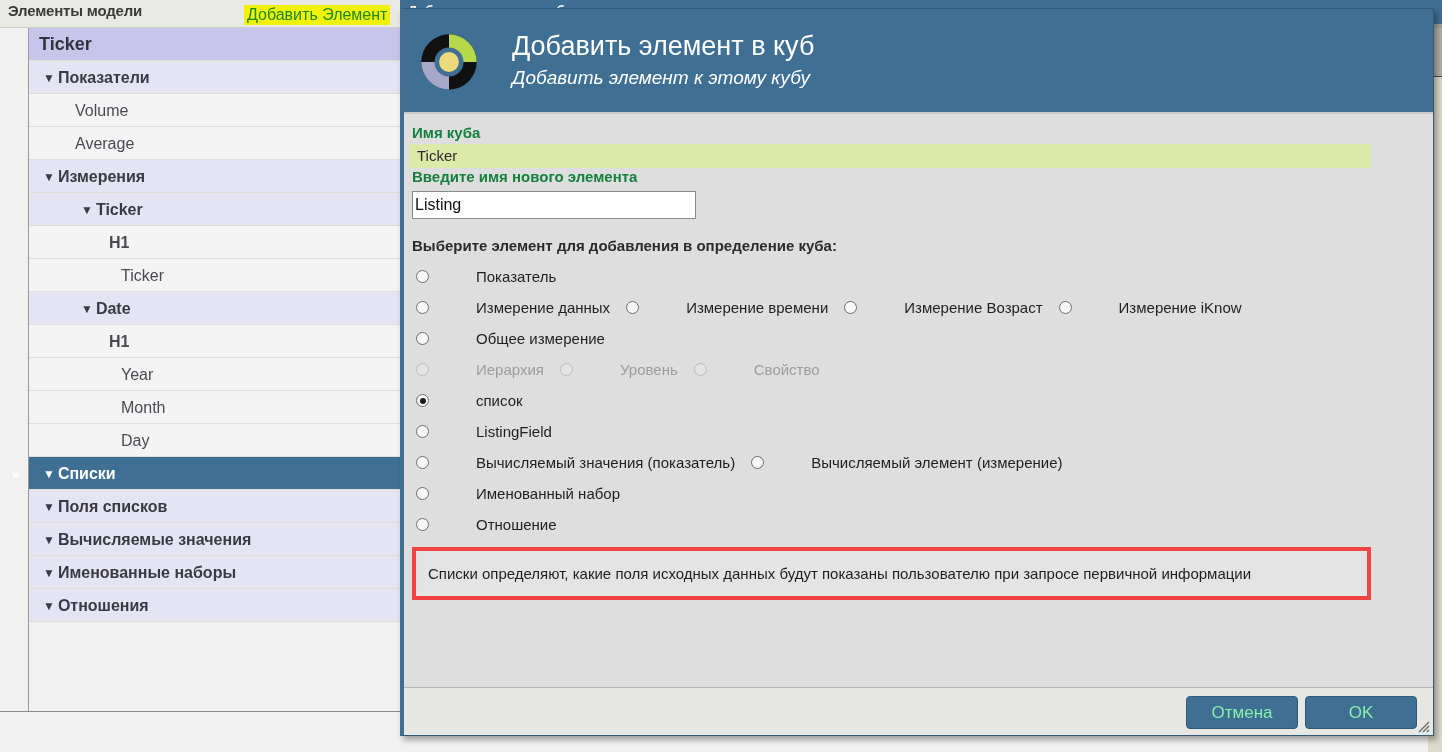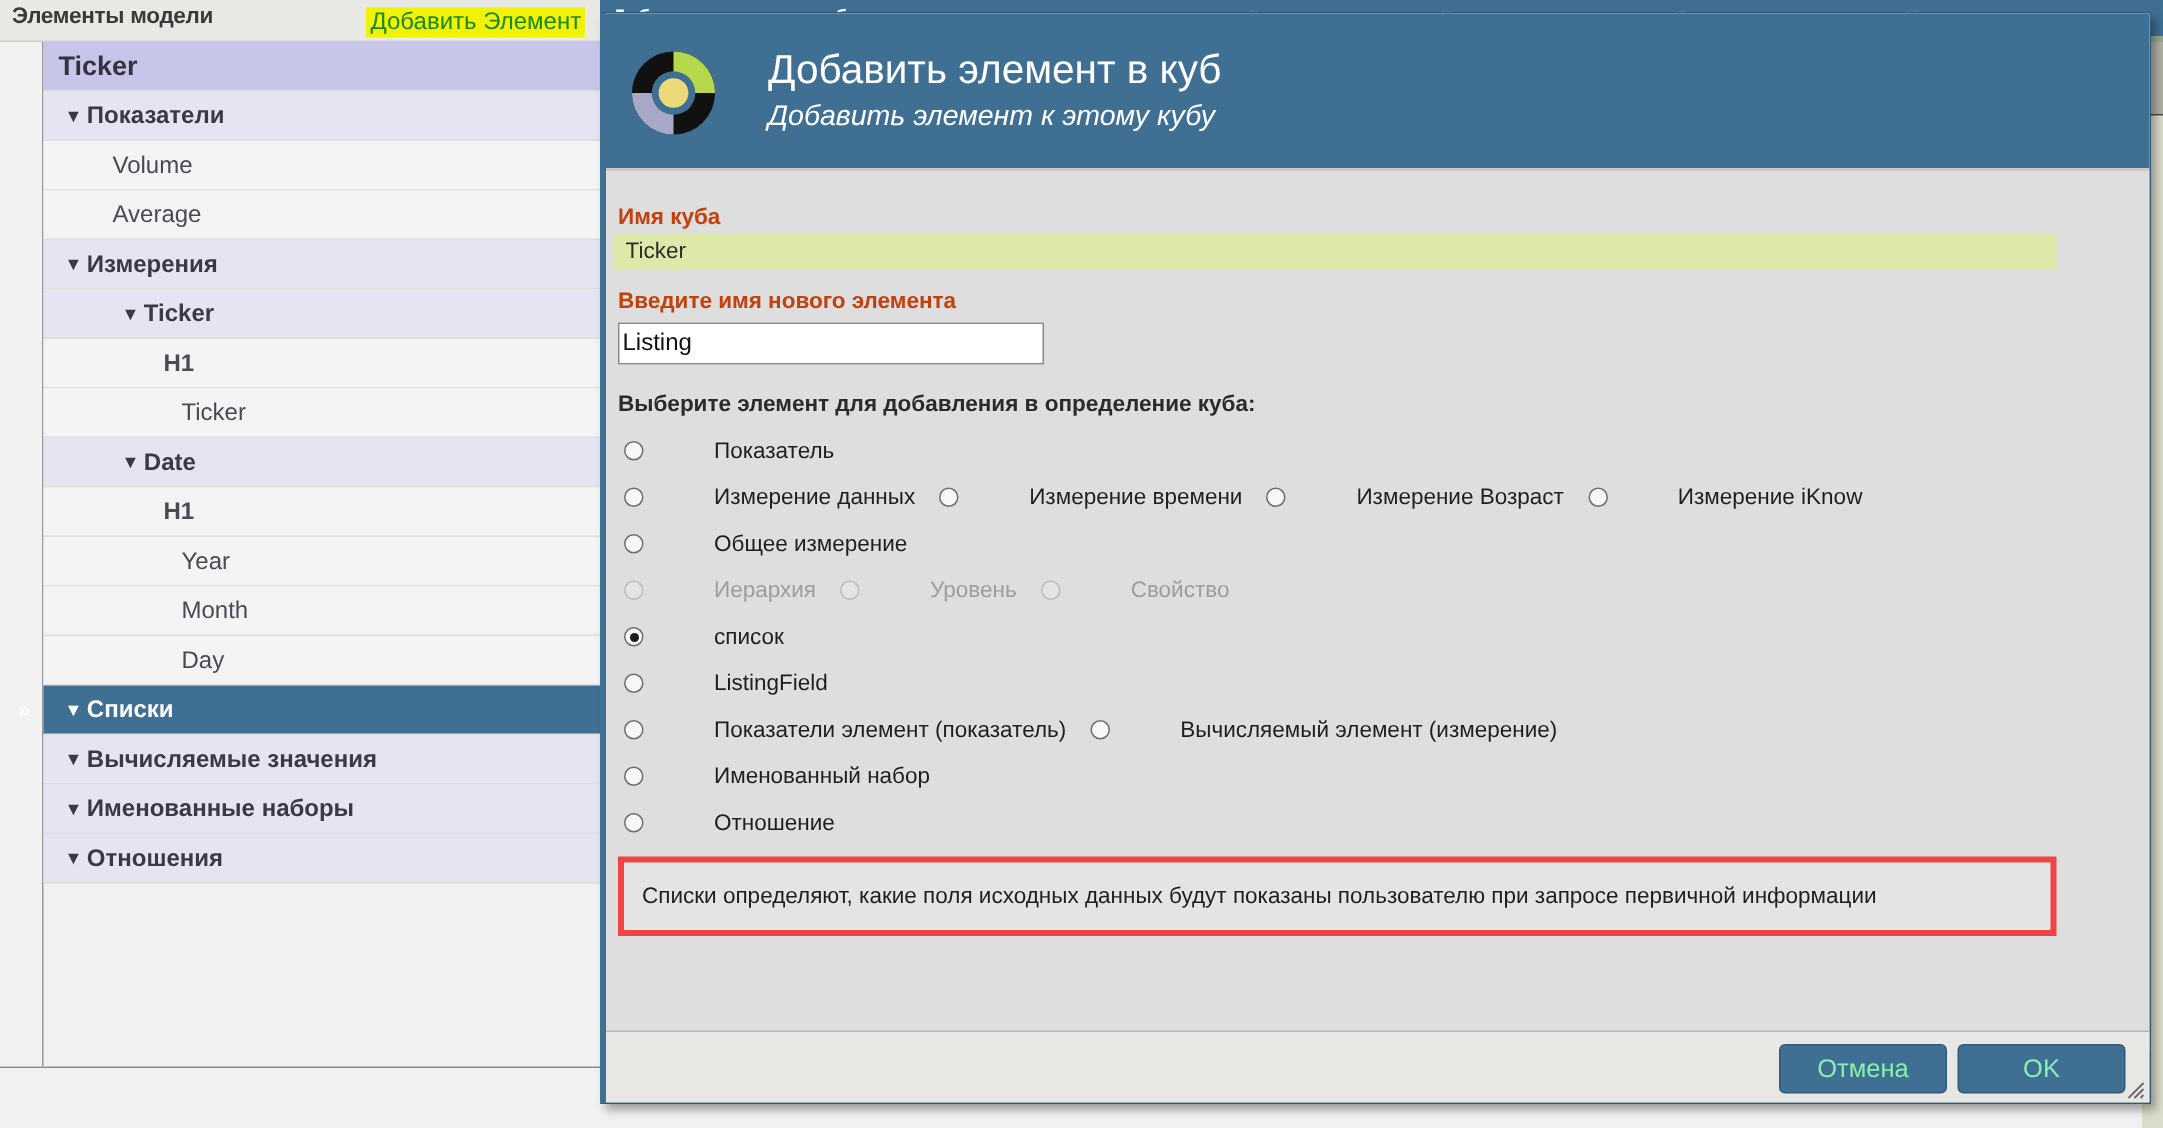--- a/index.html
+++ b/index.html
@@ -130,22 +130,22 @@
   }
   .dlg-h2 {
     position: absolute; left: 108px; top: 58px;
     font-size: 19px; color: #ffffff; font-style: italic;
   }
   .dlg-body {
     position: relative; padding: 10px 0 0 0; height: 577px;
     background: #dedede;
   }
   .fld-label {
-    font-size: 15px; font-weight: bold; color: #c2410c;
-    padding-left: 8px; margin-top: 12px;
+    font-size: 15px; font-weight: bold; color: #15803d;
+    padding-left: 8px; 
   }
   .cube-name {
     background: #dde9a8;
     color: #2b2b2b; font-size: 15px;
     padding: 3px 0 4px 8px;
     margin: 3px 62px 0 5px;
   }
   .name-input {
     margin: 6px 0 0 8px;
     width: 284px; height: 28px;
@@ -237,20 +237,21 @@
         <div class="trow group ind1"><span class="caret">▼</span><span>Измерения</span></div>
         <div class="trow group ind3"><span class="caret">▼</span><span>Ticker</span></div>
         <div class="trow leaf ind4"><span style="font-weight: bold;">H1</span></div>
         <div class="trow leaf ind5"><span>Ticker</span></div>
         <div class="trow group ind3"><span class="caret">▼</span><span>Date</span></div>
         <div class="trow leaf ind4"><span style="font-weight: bold;">H1</span></div>
         <div class="trow leaf ind5"><span>Year</span></div>
         <div class="trow leaf ind5"><span>Month</span></div>
         <div class="trow leaf ind5"><span>Day</span></div>
         <div class="trow sel ind1"><span class="chev-gutter">»</span><span class="caret">▼</span><span>Списки</span></div>
+        <div class="trow group ind1"><span class="caret">▼</span><span>Поля списков</span></div>
         <div class="trow group ind1"><span class="caret">▼</span><span>Вычисляемые значения</span></div>
         <div class="trow group ind1"><span class="caret">▼</span><span>Именованные наборы</span></div>
         <div class="trow group ind1"><span class="caret">▼</span><span>Отношения</span></div>
       </div>
   </div>
 
   <div class="bg-rightpanel"></div>
   <div class="bg-rightpanel2">
     
   </div>
@@ -342,21 +343,21 @@
           </div>
           <div class="radio-row">
             <label class="ropt">
               <span class="rdot"></span>
               <span>ListingField</span>
             </label>
           </div>
           <div class="radio-row">
             <label class="ropt">
               <span class="rdot"></span>
-              <span>Показатели элемент (показатель)</span>
+              <span>Вычисляемый значения (показатель)</span>
             </label>
             <label class="ropt">
               <span class="rdot"></span>
               <span>Вычисляемый элемент (измерение)</span>
             </label>
           </div>
           <div class="radio-row">
             <label class="ropt">
               <span class="rdot"></span>
               <span>Именованный набор</span>

